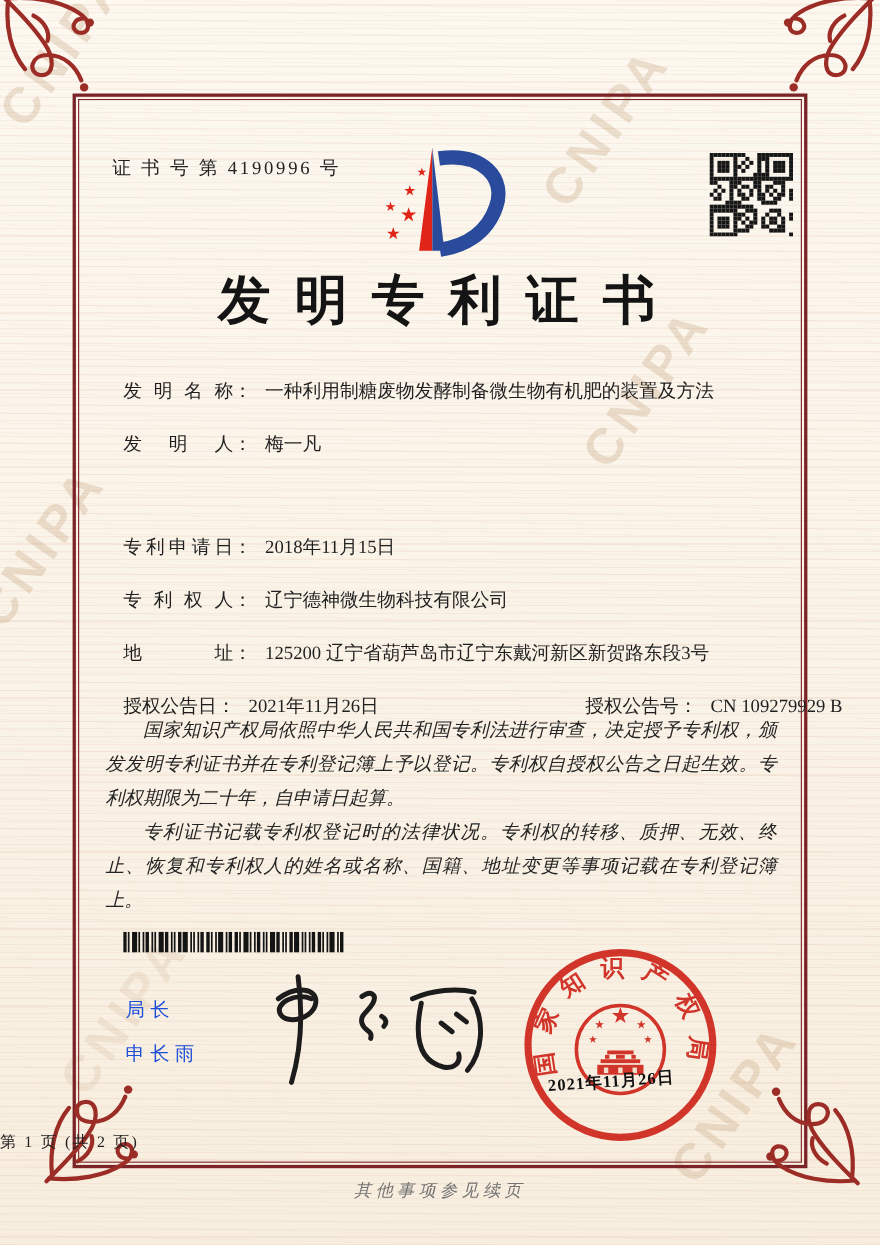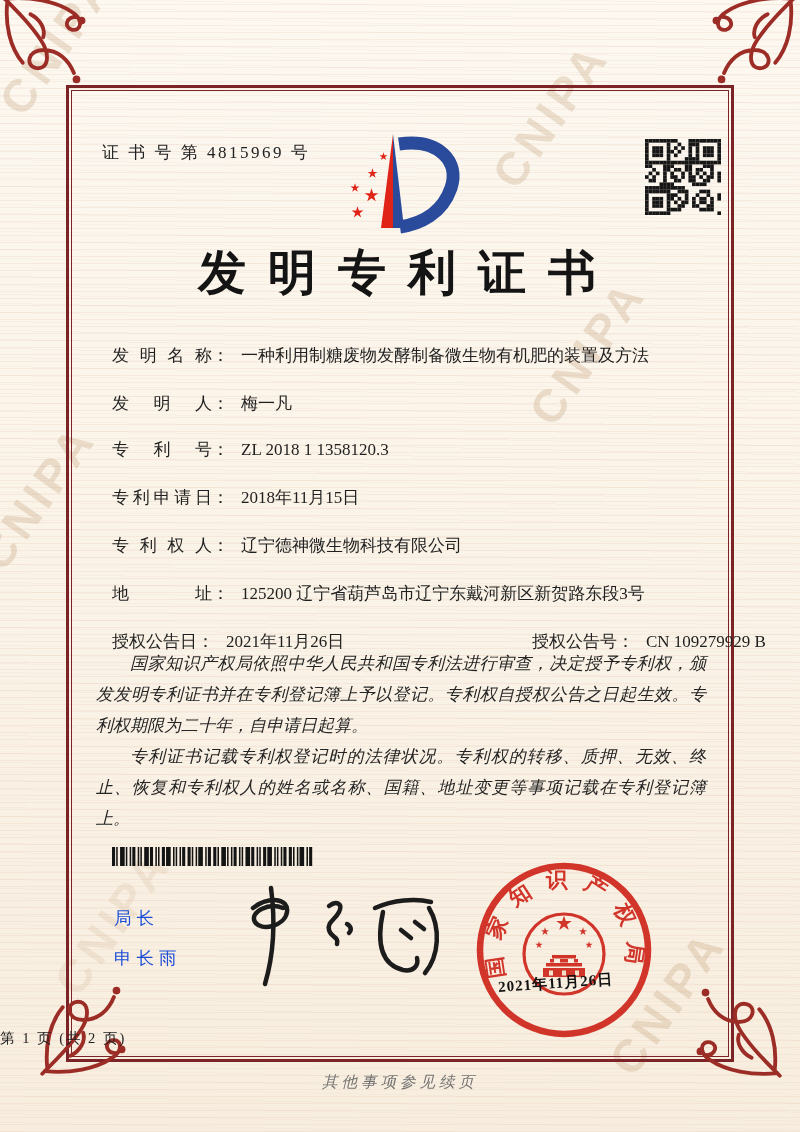--- a/index.html
+++ b/index.html
@@ -123,21 +123,21 @@
   <svg class="ornament" style="left:662px;top:958px" width="128" height="128" viewBox="0 0 100 100">
       <use href="#flourish" transform="translate(100,0) scale(-1,1)"></use>
     </svg>
   <svg class="ornament" style="left:300px;top:32px" width="100" height="70" viewBox="0 0 100 70">
       <use href="#flourish" transform="translate(100,70) scale(-1.0,0.7) scale(1,1)"></use>
     </svg>
   <svg class="ornament" style="left:400px;top:32px" width="100" height="70" viewBox="0 0 100 70">
       <use href="#flourish" transform="translate(0,70) scale(1.0,0.7) scale(1,1) translate(0,-100) translate(0,100)"></use>
     </svg>
 
-  <div class="certno">证 书 号 第 4815969 号</div>
+  <div class="certno">证 书 号 第 4190996 号</div>
 
   <svg class="logo" width="132" height="106" viewBox="0 0 132 106">
     <use href="#star" x="43" y="22" width="9" height="9" fill="#e02418"></use>
     <use href="#star" x="31" y="38" width="11" height="11" fill="#e02418"></use>
     <use href="#star" x="14" y="53" width="10" height="10" fill="#e02418"></use>
     <use href="#star" x="28" y="58" width="15" height="15" fill="#e02418"></use>
     <use href="#star" x="15" y="76" width="13" height="13" fill="#e02418"></use>
     <polygon points="57,4 45,98 57,98" fill="#e02418"></polygon>
     <polygon points="57,4 57,98 68,98" fill="#2a4a9c"></polygon>
     <path d="M63,14 C103,8 124,32 115,58 C106,84 84,94 64,97" fill="none" stroke="#2a4a9c" stroke-width="13"></path>
@@ -383,23 +383,20 @@
     </svg>
 
   <div class="title">发明专利证书</div>
 
   <div class="fieldrow" style="top:344px">
     <span class="flabel">发明名称</span><span class="fcolon">：</span><span class="fvalue">一种利用制糖废物发酵制备微生物有机肥的装置及方法</span>
   </div>
   <div class="fieldrow" style="top:392px">
     <span class="flabel">发明人</span><span class="fcolon">：</span><span class="fvalue">梅一凡</span>
   </div>
-  <div class="fieldrow" style="top:438px">
-    <span class="flabel">专利号</span><span class="fcolon">：</span><span class="fvalue">ZL 2018 1 1358120.3</span>
-  </div>
   <div class="fieldrow" style="top:486px">
     <span class="flabel">专利申请日</span><span class="fcolon">：</span><span class="fvalue">2018年11月15日</span>
   </div>
   <div class="fieldrow" style="top:534px">
     <span class="flabel">专利权人</span><span class="fcolon">：</span><span class="fvalue">辽宁德神微生物科技有限公司</span>
   </div>
   <div class="fieldrow" style="top:582px">
     <span class="flabel">地址</span><span class="fcolon">：</span><span class="fvalue">125200 辽宁省葫芦岛市辽宁东戴河新区新贺路东段3号</span>
   </div>
   <div class="fieldrow" style="top:630px;width:600px">

